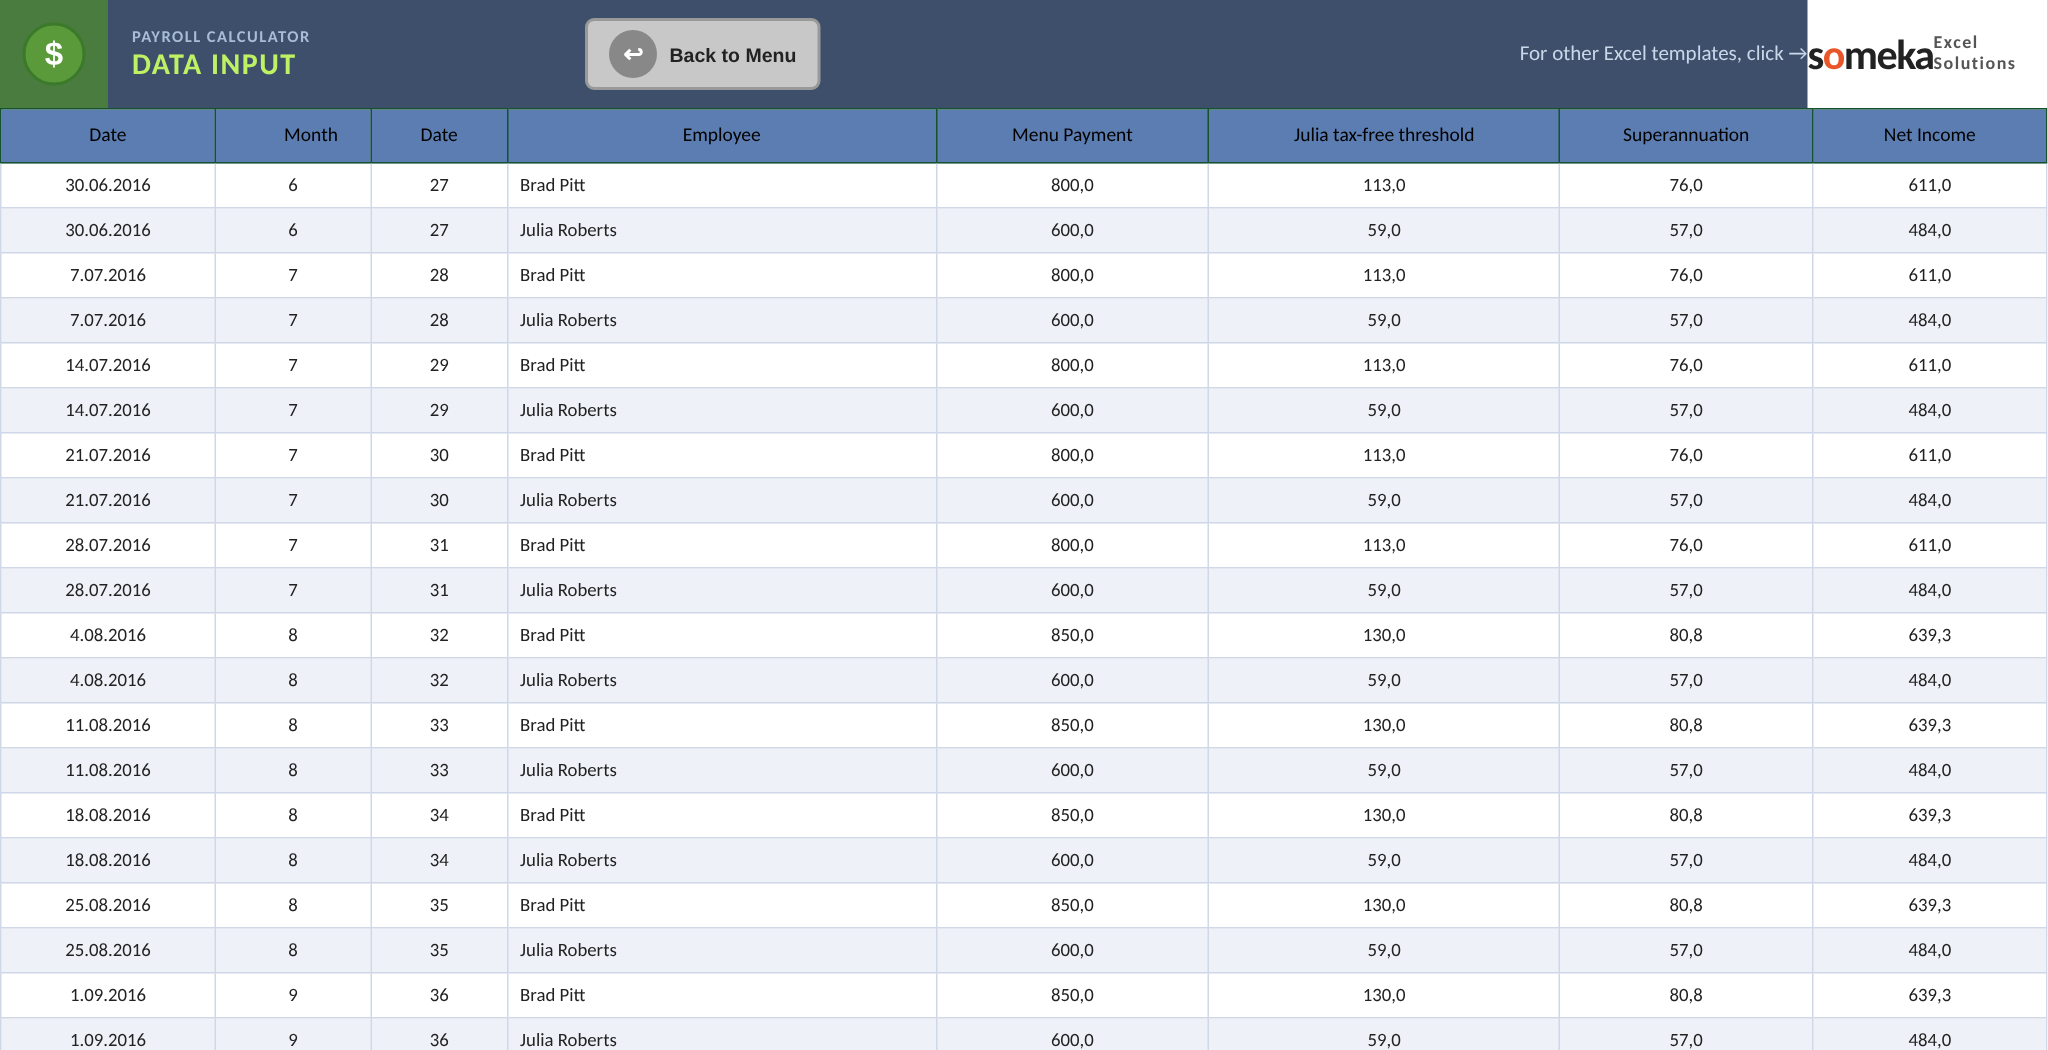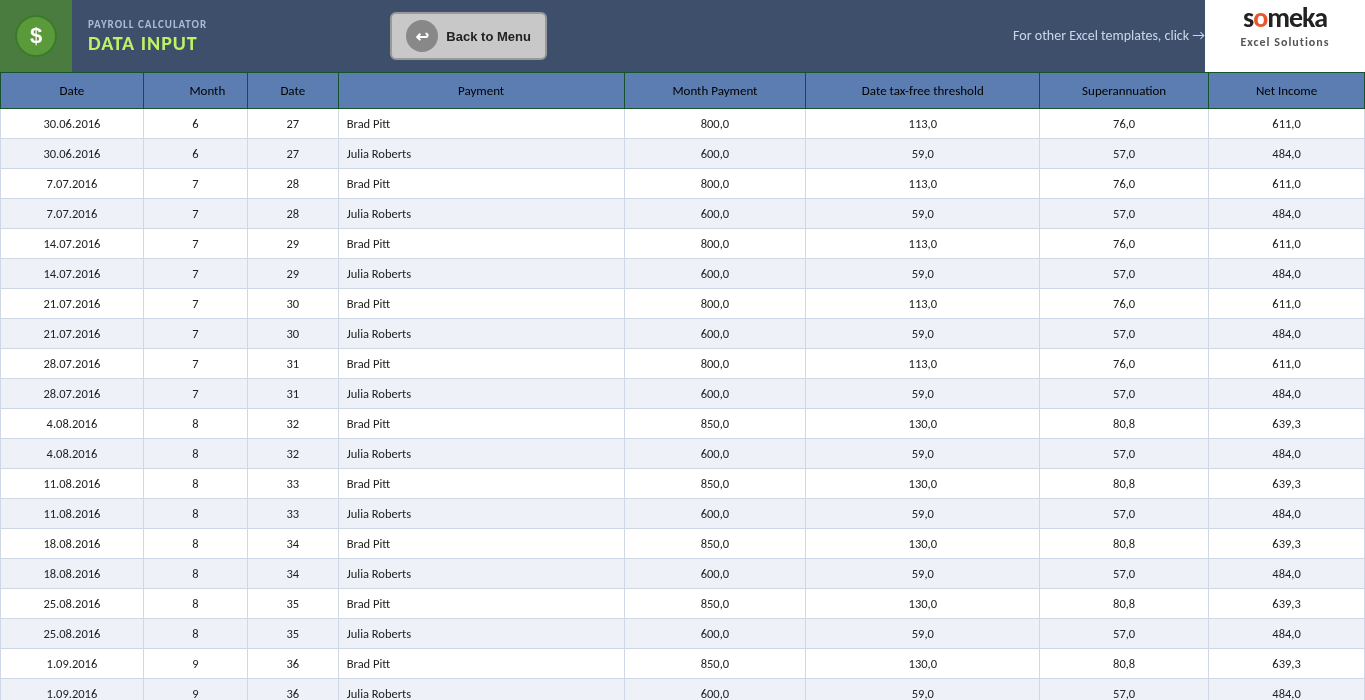--- a/index.html
+++ b/index.html
@@ -69,21 +69,21 @@
       color: #c8d8e8;
       font-size: 14px;
       text-align: right;
       line-height: 1.6;
       flex: 1;
     }
     .someka-logo {
       background: white;
       height: 72px;
       width: 160px;
-      display: flex; flex-direction: column; align-items: center; justify-content: flex-start;
+      display: flex; flex-direction: row; align-items: center; justify-content: space-between;
       flex-shrink: 0;
     }
     .someka-brand {
       font-size: 28px;
       font-weight: bold;
       color: #222;
       letter-spacing: -1px;
     }
     .someka-brand span { color: #e8562a; }
     .someka-sub {
@@ -171,23 +171,23 @@
   </div>
 </div>
 
 <div class="table-container">
   <table>
     <thead>
       <tr>
         <th class="col-date">Date</th>
         <th class="col-month">Month</th>
         <th class="col-week">Date</th>
-        <th class="col-employee">Payment</th>
-        <th class="col-gross">Month Payment</th>
-        <th class="col-tax">Date tax-free threshold</th>
+        <th class="col-employee">Employee</th>
+        <th class="col-gross">Menu Payment</th>
+        <th class="col-tax">Julia tax-free threshold</th>
         <th class="col-super">Superannuation</th>
         <th class="col-net">Net Income</th>
       </tr>
     </thead>
     <tbody id="table-body">
     <tr>
           <td>30.06.2016</td>
           <td>6</td>
           <td>27</td>
           <td class="employee-col">Brad Pitt</td>

